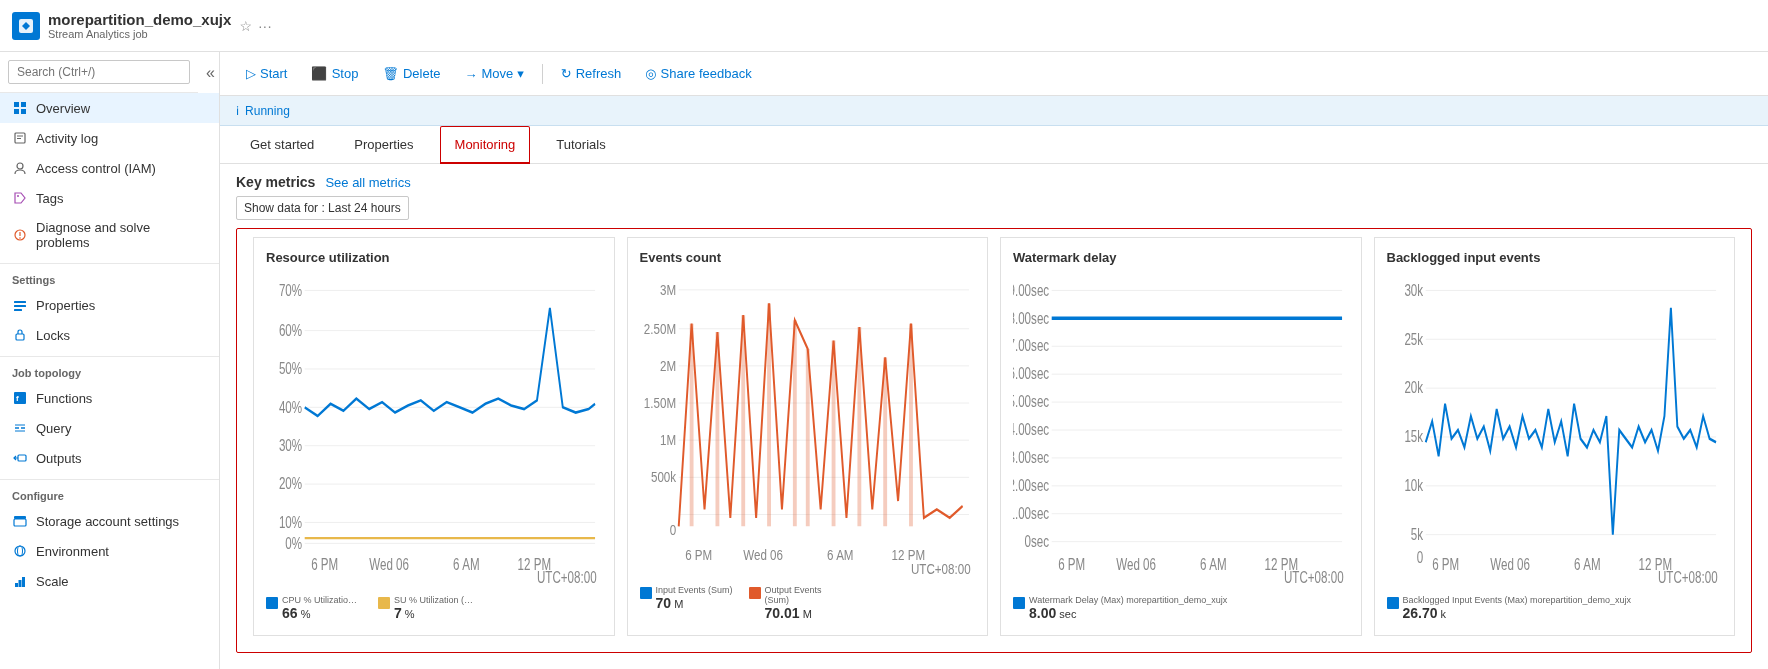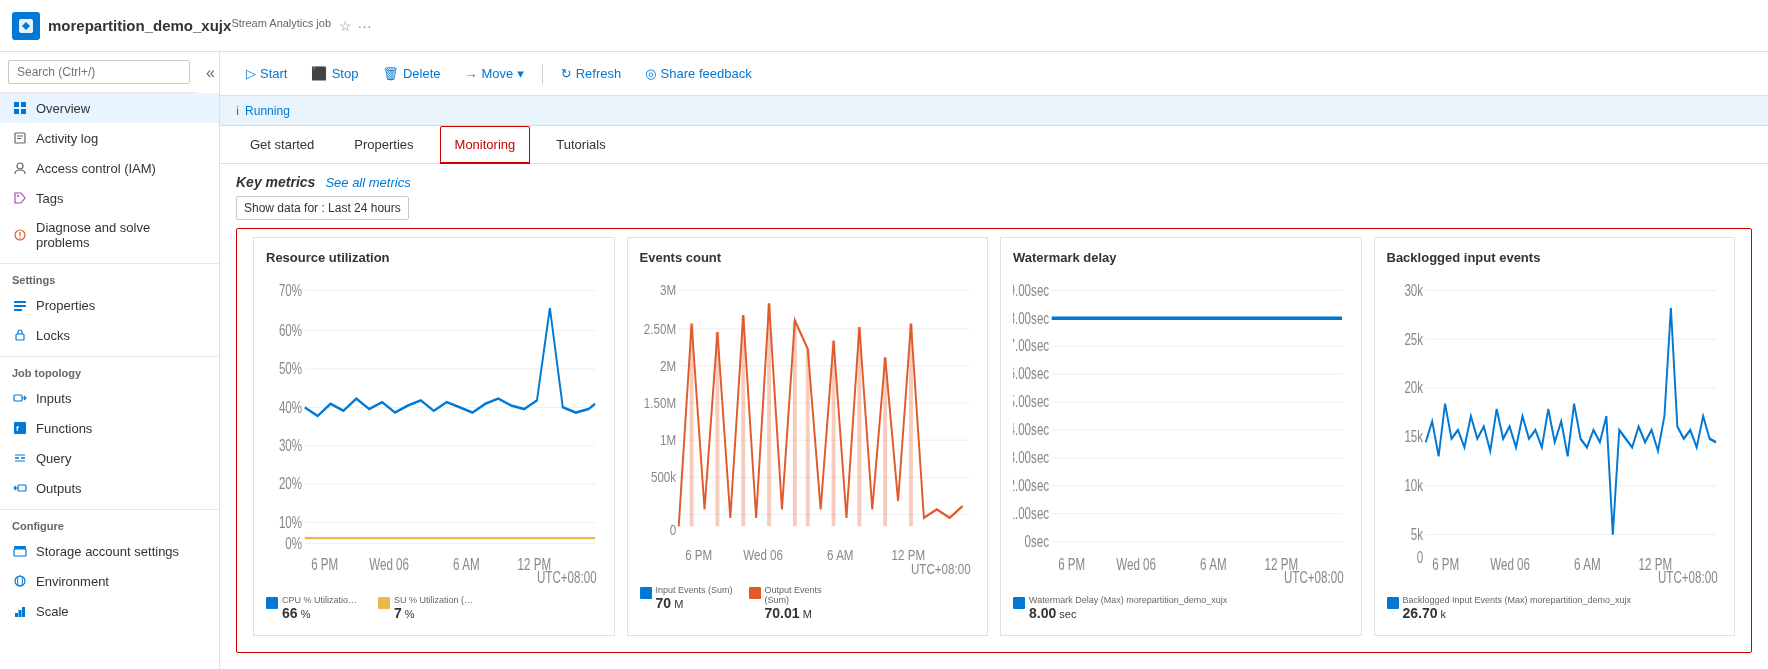--- a/index.html
+++ b/index.html
@@ -4,21 +4,21 @@
   <style>
     * { box-sizing: border-box; margin: 0; padding: 0; }
     body { font-family: 'Segoe UI', Arial, sans-serif; font-size: 13px; color: #333; display: flex; flex-direction: column; height: 669px; overflow: hidden; background: #fff; }
 
     
     .top-header {
       display: flex; align-items: center; padding: 8px 12px; border-bottom: 1px solid #e0e0e0; background: #fff; height: 52px;
     }
     .app-icon { width: 28px; height: 28px; margin-right: 8px; background: #0078d4; border-radius: 3px; display: flex; align-items: center; justify-content: center; }
     .app-icon svg { fill: white; }
-    .title-block { display: flex; flex-direction: row; justify-content: space-between; }
+    .title-block { display: flex; flex-direction: column; justify-content: space-between; }
     .app-title { font-size: 15px; font-weight: 600; color: #333; }
     .app-subtitle { font-size: 11px; color: #666; }
     .title-actions { display: flex; align-items: center; margin-left: 8px; gap: 6px; }
     .star-icon, .more-icon { color: #888; cursor: pointer; font-size: 14px; }
 
     
     .main-layout { display: flex; flex: 1; overflow: hidden; }
 
     
     .sidebar { width: 220px; min-width: 220px; border-right: 1px solid #e0e0e0; background: #fff; overflow-y: auto; display: flex; flex-direction: column; }
@@ -41,21 +41,21 @@
 
     
     .status-bar { padding: 6px 16px; background: #e8f3fb; border-bottom: 1px solid #c8dff0; font-size: 12px; color: #0078d4; display: flex; align-items: center; gap: 6px; }
 
     
     .tabs { display: flex; align-items: center; padding: 0 16px; border-bottom: 1px solid #e0e0e0; background: #fff; gap: 12px; }
     .tab { padding: 10px 14px; cursor: pointer; font-size: 13px; color: #333; border-bottom: 2px solid transparent; margin-bottom: -1px; }
     .tab.active { color: #0078d4; border-bottom: 2px solid #0078d4; border: 1px solid #c00; border-bottom: 2px solid #c00; border-radius: 2px 2px 0 0; color: #c00; }
 
     
-    .key-metrics-bar { display: flex; align-items: center; padding: 10px 16px 6px; gap: 10px; font-style: italic; }
+    .key-metrics-bar { display: flex; align-items: center; padding: 10px 16px 6px; gap: 10px; }
     .key-metrics-title { font-size: 14px; font-weight: 600; color: #333; }
     .see-all-link { color: #0078d4; font-size: 13px; cursor: pointer; text-decoration: none; }
     .show-data-row { padding: 0 16px 8px; }
     .show-data-btn { border: 1px solid #c8c8c8; background: #fff; padding: 4px 7px; font-size: 12px; cursor: pointer; border-radius: 2px; color: #333; }
 
     
     .charts-container { display: flex; padding: 8px 16px 16px; gap: 12px; flex: 1; border: 1.5px solid #c00; margin: 0 16px 16px; border-radius: 2px; }
     .chart-card { flex: 1; border: 1px solid #e0e0e0; background: #fff; display: flex; flex-direction: column; min-width: 0; padding: 12px; }
     .chart-title { font-size: 13px; font-weight: 600; color: #333; margin-bottom: 8px; }
     .chart-area { flex: 1; position: relative; min-height: 200px; }
@@ -167,29 +167,20 @@
       <span class="nav-icon">
         <svg width="14" height="14" viewBox="0 0 14 14">
             <rect x="3" y="6" width="8" height="6" rx="1" fill="none" stroke="#0078d4" stroke-width="1.2"></rect>
             <path d="M5 6 L5 4 Q5 2 7 2 Q9 2 9 4 L9 6" fill="none" stroke="#0078d4" stroke-width="1.2"></path>
           </svg>
       </span>
       <span>Locks</span>
     </div>
 
     <div class="section-label">Job topology</div>
-    <div class="nav-item">
-      <span class="nav-icon">
-        <svg width="14" height="14" viewBox="0 0 14 14">
-            <rect x="1" y="4" width="8" height="6" rx="1" fill="none" stroke="#0078d4" stroke-width="1.2"></rect>
-            <path d="M9 7 L13 7 M11 5 L13 7 L11 9" stroke="#0078d4" stroke-width="1.2" fill="none"></path>
-          </svg>
-      </span>
-      <span>Inputs</span>
-    </div>
     <div class="nav-item">
       <span class="nav-icon">
         <svg width="14" height="14" viewBox="0 0 14 14">
             <rect x="1" y="1" width="12" height="12" rx="1" fill="#0078d4"></rect>
             <text x="3" y="10" font-size="8" fill="white" font-weight="bold">f</text>
           </svg>
       </span>
       <span>Functions</span>
     </div>
     <div class="nav-item">

